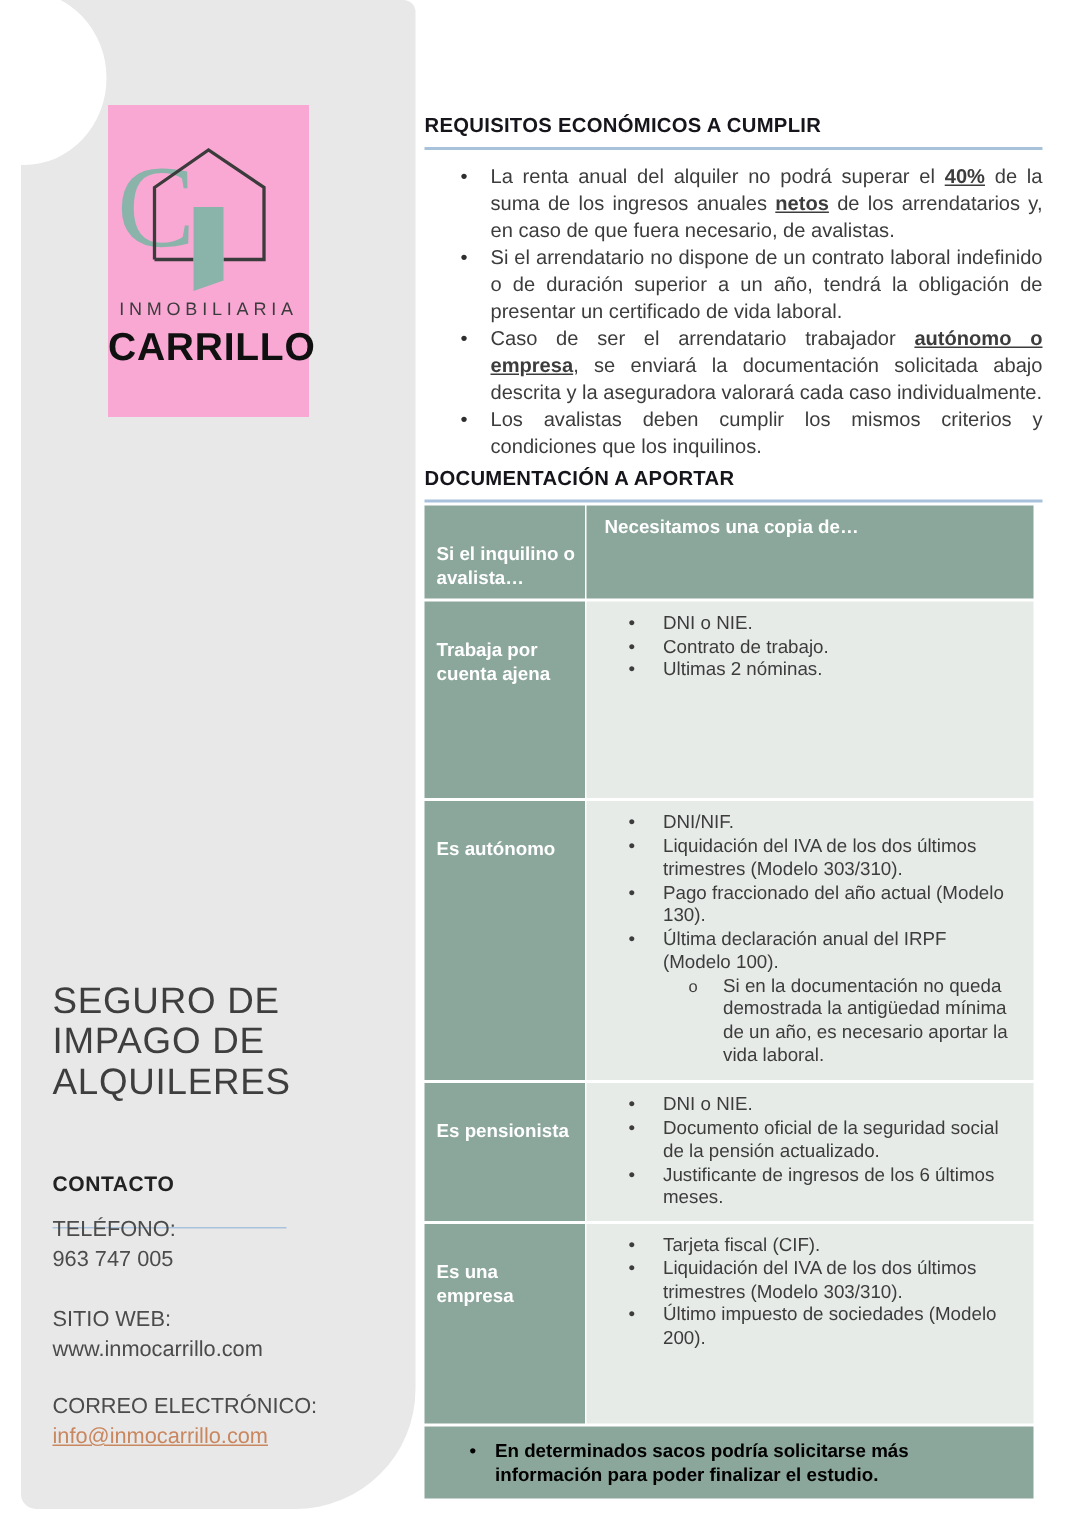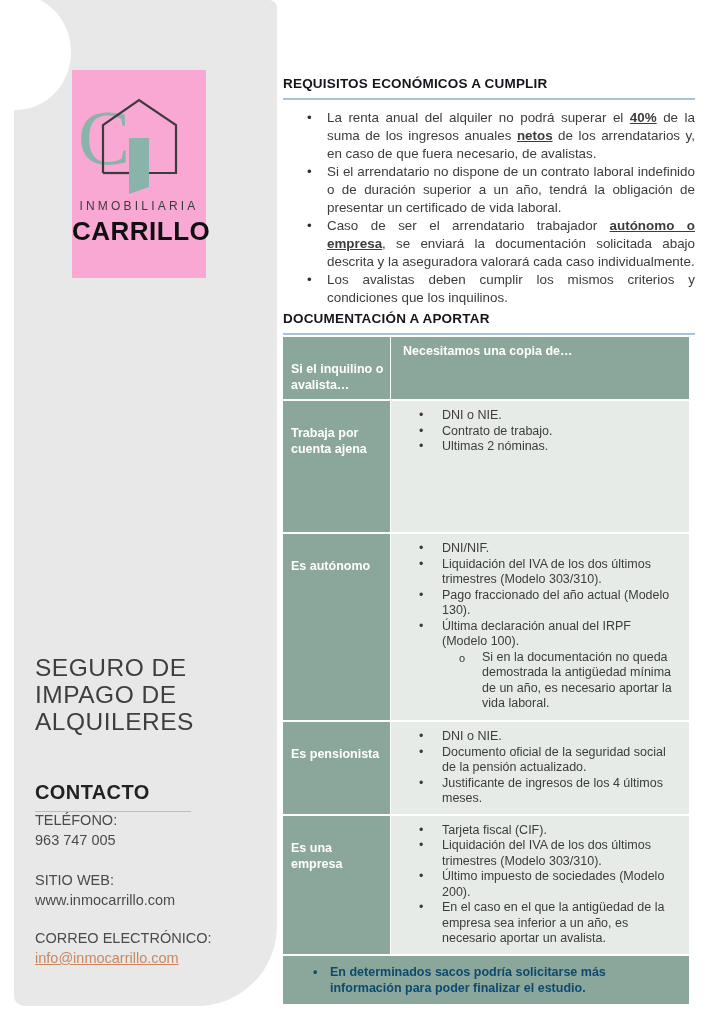--- a/index.html
+++ b/index.html
@@ -18,22 +18,22 @@
 
   
   .logo-panel{position:absolute;left:72px;top:70px;width:134px;height:208px;background:#f9a8d4;text-align:center;}
   .logo-svg{display:block;margin:0 auto;}
   .logo-sub{margin-top:2px;font-size:12px;letter-spacing:3.2px;color:#3b3b3b;}
   .logo-name{margin-top:3px;font-size:26px;font-weight:700;letter-spacing:.5px;color:#101010;}
 
   
   .doc-title{position:absolute;left:35px;top:654px;font-size:24.5px;line-height:27px;font-weight:400;
              color:#3e3e3e;white-space:pre-line;letter-spacing:.5px;}
-  .contact-head{position:absolute;left:35px;top:781px;width:156px;font-size:20px;font-weight:700;
-                color:#222;letter-spacing:.4px;border-bottom:1.5px solid var(--rule);padding-bottom:7px;}
+  .contact-head{position:absolute;left:35px;top:781px;width:156px;font-size:14px;font-weight:700;
+                color:#222;letter-spacing:.4px;border-bottom:1.5px solid var(--rule);padding-bottom:21px;}
   .contact-group{position:absolute;left:35px;font-size:14.5px;line-height:20px;color:#4b4b4b;}
   .cg1{top:810px;} .cg2{top:870px;} .cg3{top:928px;}
   .email-link{color:var(--link);text-decoration:underline;cursor:pointer;}
 
   
   .main{position:absolute;left:283px;top:0;width:412px;height:1024px;}
   .sec-head{position:absolute;left:0;right:0;font-size:13.5px;font-weight:700;color:var(--head);
             letter-spacing:.2px;border-bottom:2px solid var(--rule);padding-bottom:7px;}
   .sh1{top:76px;} .sh2{top:311px;}
 
@@ -50,21 +50,21 @@
          font-size:12.5px;line-height:16px;padding:24px 6px 6px 8px;margin-right:1px;}
   .tright{flex:1;background:var(--cell);color:var(--ink);font-size:12.5px;line-height:15.5px;
           padding:7px 14px 7px 0;}
   .thead .tright{background:var(--sage);color:#fff;font-weight:700;padding-left:12px;font-size:12.5px;}
   .thead{min-height:38px;}
   .doc-table ul{list-style:none;}
   .doc-table li{position:relative;padding-left:51px;}
   .doc-table li::before{content:"•";position:absolute;left:28px;top:0;}
   .doc-table li.sub{padding-left:91px;}
   .doc-table li.sub::before{content:"o";left:68px;font-size:11px;top:1px;}
-  .note-row{background:var(--sage);color:#0c4a6e;font-weight:700;font-size:12.5px;line-height:16px;
+  .note-row{background:var(--sage);color:#000000;font-weight:700;font-size:12.5px;line-height:16px;
             padding:8px 26px 8px 47px;position:relative;min-height:36px;}
   .note-row::before{content:"•";position:absolute;left:30px;top:8px;}
 </style>
 </head>
 <body>
 
 <div class="page">
 
   <div class="blob">
     <div class="notch"></div>
@@ -138,32 +138,31 @@
                 <li class="sub">Si en la documentación no queda demostrada la antigüedad mínima de un año, es necesario aportar la vida laboral.</li>
               </ul>
             </div>
           </div>
           <div class="trow" style="min-height: 84px;">
             <div class="tleft">Es pensionista</div>
             <div class="tright">
               <ul>
                 <li>DNI o NIE.</li>
                 <li>Documento oficial de la seguridad social de la pensión actualizado.</li>
-                <li>Justificante de ingresos de los 4 últimos meses.</li>
+                <li>Justificante de ingresos de los 6 últimos meses.</li>
               </ul>
             </div>
           </div>
           <div class="trow" style="min-height: 133px;">
             <div class="tleft">Es una empresa</div>
             <div class="tright">
               <ul>
                 <li>Tarjeta fiscal (CIF).</li>
                 <li>Liquidación del IVA de los dos últimos trimestres (Modelo 303/310).</li>
                 <li>Último impuesto de sociedades (Modelo 200).</li>
-                <li>En el caso en el que la antigüedad de la empresa sea inferior a un año, es necesario aportar un avalista.</li>
               </ul>
             </div>
           </div>
         </div>
       <div class="note-row">En determinados sacos podría solicitarse más información para poder finalizar el estudio.</div>
     </div>
   </div>
 
 </div>
 

